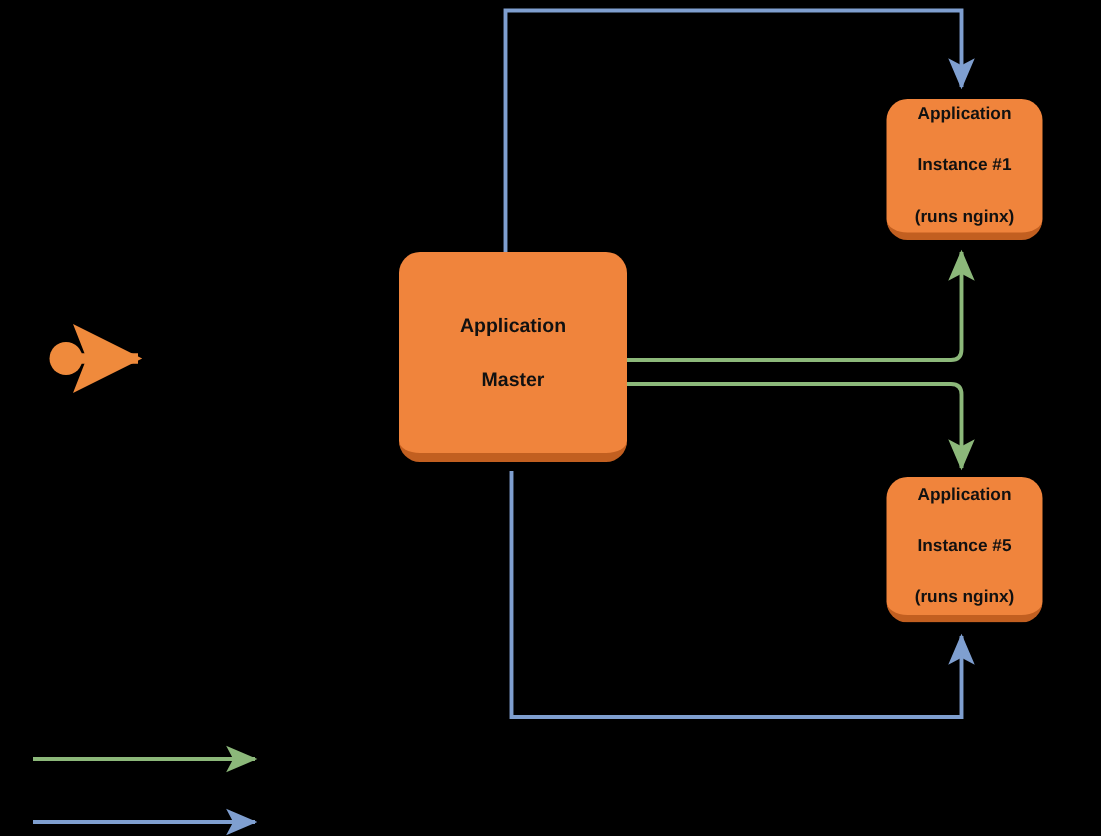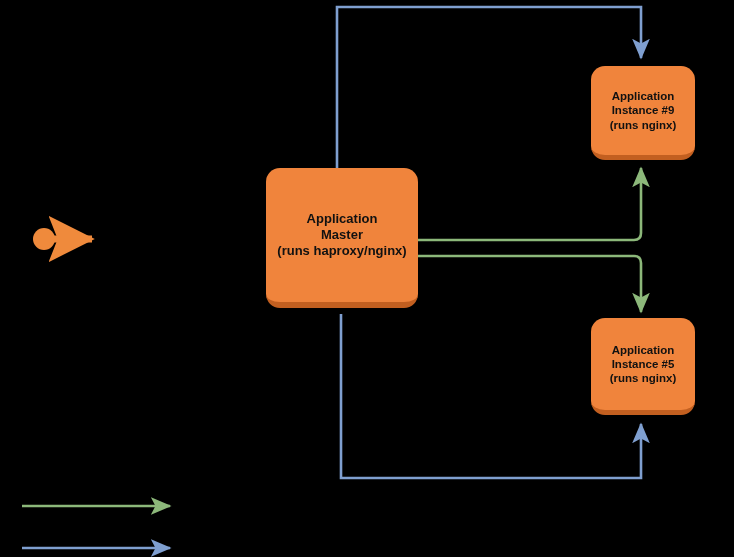--- a/index.html
+++ b/index.html
@@ -27,20 +27,21 @@
     position: absolute;
     box-sizing: border-box;
     border-radius: 14px;
     display: flex;
     flex-direction: column;
     align-items: center;
     justify-content: center;
     text-align: center;
     color: #111111;
     z-index: 5;
+    gap: 20px;
   }
   .node .ln {
     display: block;
     line-height: 1.22;
     white-space: nowrap;
     font-weight: bold;
   }
   .node .ln.b {
     font-weight: bold;
   }
@@ -118,26 +119,25 @@
       <path d="M46,239 L92,239" fill="none" stroke="#ef8a3c" stroke-width="7" marker-end="url(#arrow-orange)"></path>
     </g>
 
     <path d="M22,506 L170,506" fill="none" stroke="#8cb87a" stroke-width="2.6" marker-end="url(#arrow-green)"></path>
     <path d="M22,548 L170,548" fill="none" stroke="#7f9fd0" stroke-width="2.6" marker-end="url(#arrow-blue)"></path>
   </svg>
 
   <div class="node" id="node-master">
     <span class="ln b">Application</span>
     <span class="ln b">Master</span>
-    <span class="ln">(runs haproxy/nginx)</span>
   </div>
 
   <div class="node" id="node-inst1">
     <span class="ln b">Application</span>
-    <span class="ln b">Instance #9</span>
+    <span class="ln b">Instance #1</span>
     <span class="ln">(runs nginx)</span>
   </div>
 
   <div class="node" id="node-inst2">
     <span class="ln b">Application</span>
     <span class="ln b">Instance #5</span>
     <span class="ln">(runs nginx)</span>
   </div>
 
   <div class="legend-row" style="top:496px">

